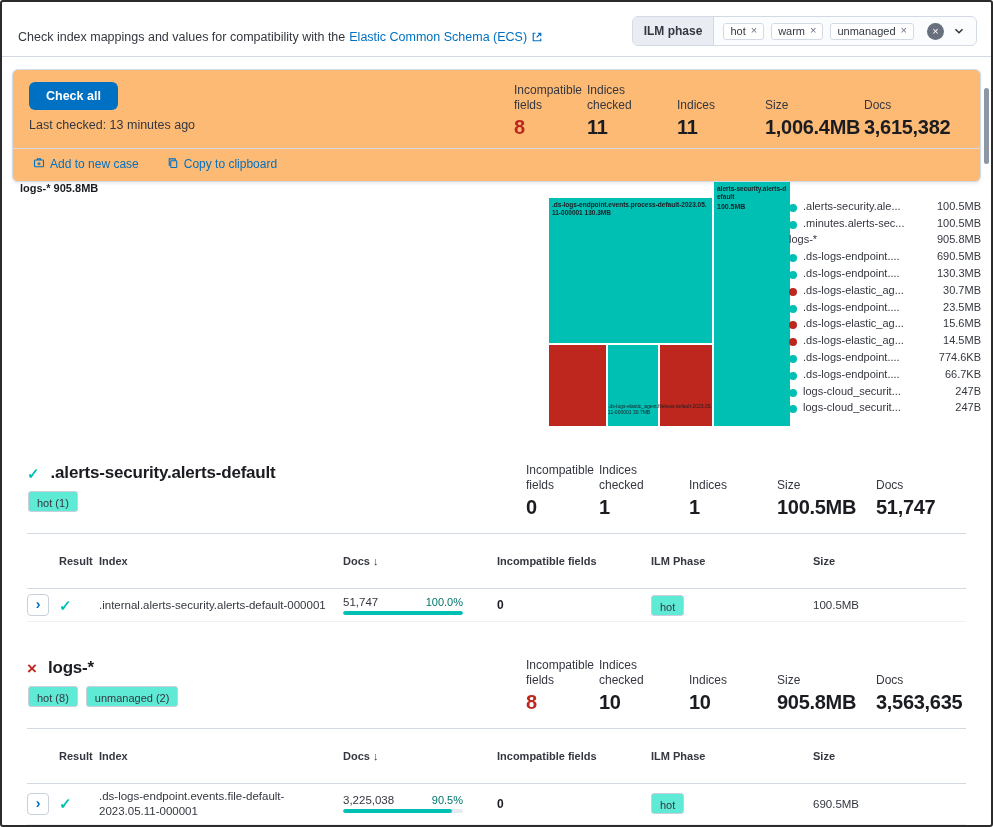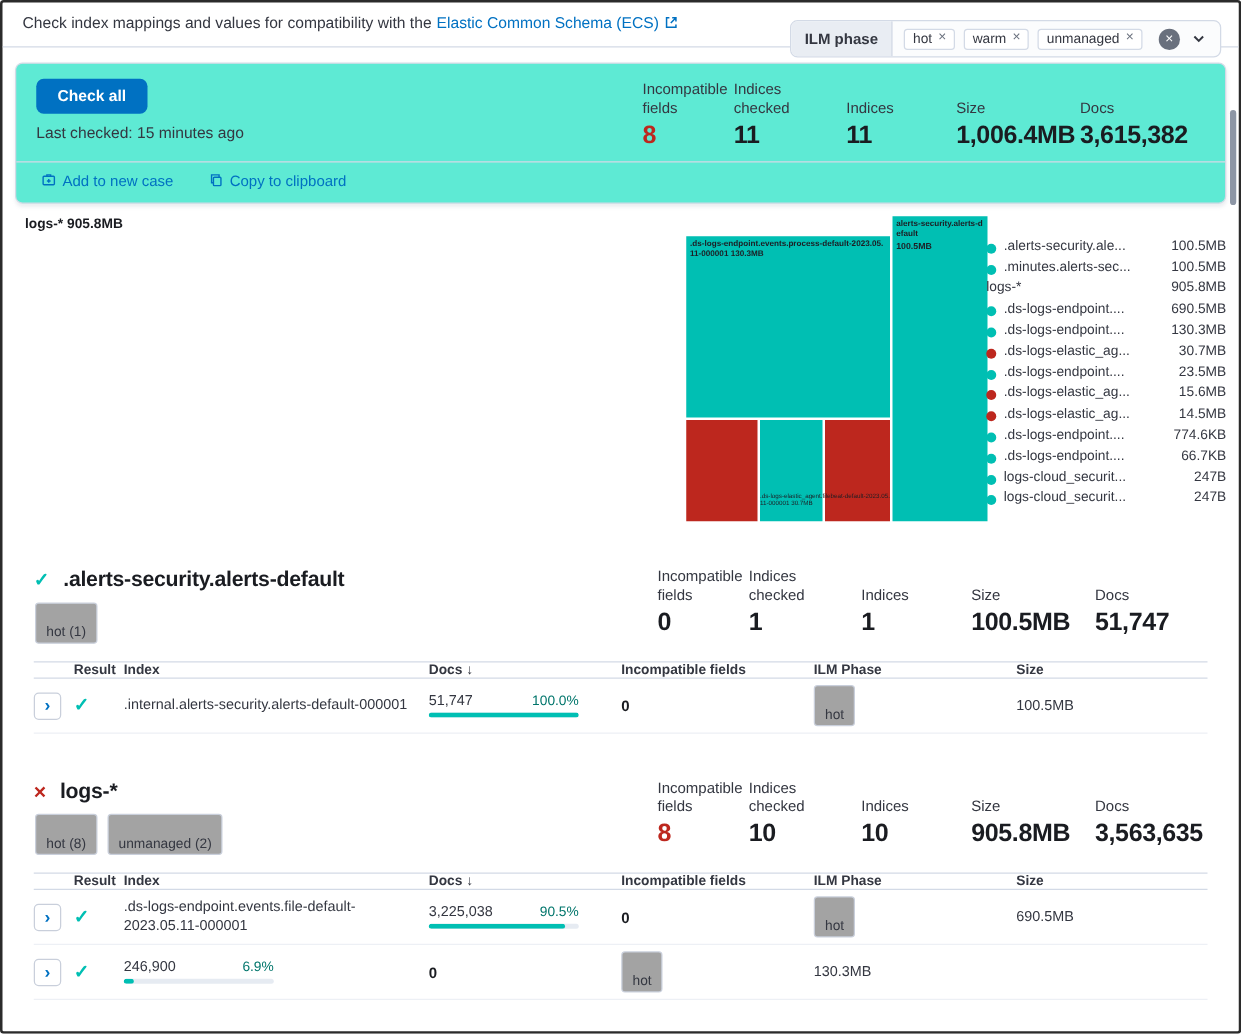--- a/index.html
+++ b/index.html
@@ -3,36 +3,36 @@
 <meta charset="utf-8">
 <style>
   * { box-sizing: border-box; margin: 0; padding: 0; }
   html,body { background:#fff; }
   body { font-family:"Liberation Sans", sans-serif; width:993px; height:827px; color:#343741; }
   .page { position:relative; width:993px; height:827px; background:#fff; border:2px solid #2b2b2b; border-radius:3px; overflow:hidden; }
 
   
   .header { position:relative; padding:8px 16px 0 16px; }
   .page-title { font-size:27px; line-height:30px; font-weight:700; color:#1a1c21; letter-spacing:-0.3px; }
-  .subtitle { margin-top:1px; font-size:12.5px; color:#343741; display:flex; align-items:center; gap:4px; }
+  .subtitle { margin-top:20px; font-size:12.5px; color:#343741; display:flex; align-items:center; gap:4px; }
   .subtitle a { color:#0071c2; text-decoration:none; font-weight:500; }
   .ext-icon { width:12px; height:12px; stroke:#0071c2; fill:none; stroke-width:1.6; }
   .header-divider { border-bottom:1px solid #d3dae6; margin-top:12px; }
 
   .ilm-filter { position:absolute; top:14px; right:14px; display:flex; align-items:stretch; height:30px; border:1px solid #d3dae6; border-radius:6px; background:#fbfcfd; overflow:hidden; }
   .ilm-label { display:flex; align-items:center; padding:0 11px; background:#e9edf3; font-size:12px; font-weight:600; color:#343741; border-right:1px solid #d3dae6; }
   .chips { display:flex; align-items:center; gap:7px; padding:0 9px; }
   .chip { display:inline-flex; align-items:center; gap:5px; border:1px solid #d3dae6; border-radius:3px; background:#fff; padding:1px 6px 2px; font-size:11px; color:#343741; cursor:pointer; }
   .chip-x { color:#69707d; font-size:11px; line-height:1; }
   .filter-right { display:flex; align-items:center; gap:8px; padding:0 10px 0 4px; }
   .clear-circle { width:17px; height:17px; border-radius:50%; background:#69707d; color:#fff; display:flex; align-items:center; justify-content:center; font-size:11px; line-height:1; cursor:pointer; }
   .chev-icon { width:14px; height:14px; stroke:#343741; fill:none; stroke-width:1.8; cursor:pointer; }
 
   
-  .summary-card { margin:12px 10px 0; border:1px solid #d3dae6; border-radius:6px; box-shadow:0 2px 3px rgba(152,162,179,0.18); padding:12px 16px 8px; background:#5eead4; }
+  .summary-card { margin:12px 10px 0; border:1px solid #d3dae6; border-radius:6px; box-shadow:0 2px 3px rgba(152,162,179,0.18); padding:12px 16px 8px; background:#fdba74; }
   .card-top { display:flex; justify-content:space-between; }
   .btn-primary { background:#0071c2; color:#fff; border:none; border-radius:6px; font-size:12.5px; font-weight:600; padding:7px 17px; font-family:inherit; cursor:pointer; }
   .last-checked { margin-top:8px; font-size:12.5px; color:#343741; }
   .card-divider { border-bottom:1px solid #d3dae6; margin:9px -16px 8px; }
   .card-links { display:flex; gap:28px; padding-left:4px; padding-bottom:2px; }
   .text-link { display:inline-flex; align-items:flex-start; gap:5px; color:#0071c2; font-size:12px; font-weight:500; text-decoration:none; cursor:pointer; }
   .link-icon { width:12px; height:12px; stroke:#0071c2; fill:none; stroke-width:1.5; }
 
   
   .stats { display:flex; align-items:flex-end; }
@@ -41,21 +41,21 @@
   .stat:nth-child(3){ width:88px; } .stat:nth-child(4){ width:99px; }
   .stat:nth-child(5){ width:90px; }
   .stat:nth-child(1) .stat-label { max-width:78px; }
   .stat:nth-child(2) .stat-label { max-width:52px; }
   .stat-label { font-size:12px; color:#343741; line-height:1.25; }
   .stat-value { font-size:20px; font-weight:700; color:#1a1c21; margin-top:3px; letter-spacing:-0.3px; white-space:nowrap; }
   .stat-value.danger { color:#bd271e; }
   .card-top .stats { margin-right:10px; margin-top:1px; }
 
   
-  .viz { position:relative; height:245px; margin-top:10px;padding-left:28px; }
+  .viz { position:relative; height:245px; margin-top:0;padding-left:28px; }
   .cell { position:absolute; }
   .teal { background:#00BFB3; }
   .redc { background:#BD271E; }
   .logs-group-label { position:absolute; left:18px; top:0; font-size:11px; font-weight:700; color:#1a1c21; }
   #cell-file   { left:18px;  top:16px;  width:527px; height:228px; }
   #cell-process{ left:547px; top:16px;  width:163px; height:145px; }
   #cell-red1   { left:547px; top:163px; width:57px;  height:81px; }
   #cell-mid    { left:606px; top:163px; width:50px;  height:81px; }
   #cell-red2   { left:658px; top:163px; width:52px;  height:81px; }
   #cell-alerts { left:712px; top:0;     width:76px;  height:244px; }
@@ -73,25 +73,25 @@
 
   
   .section { margin-top:36px; padding:0 25px; }
   .section-head { display:flex; justify-content:space-between; align-items:flex-start; }
   .section-title-row { display:flex; align-items:center; gap:11px; }
   .result-glyph { font-size:15px; font-weight:700; line-height:1; }
   .result-glyph.pass { color:#00BFB3; }
   .result-glyph.fail { color:#BD271E; font-size:17px; }
   .section-title { font-size:17px; font-weight:700; color:#1a1c21; letter-spacing:-0.2px; }
   .badge-row { display:flex; gap:8px; margin-top:8px; margin-left:1px; }
-  .badge { display:inline-block; border:1px solid #c9cfdb; background:#a3a3a3; border-radius:3px; font-size:11px; color:#343741; padding:17px 8px 2px; white-space:nowrap; }
+  .badge { display:inline-block; border:1px solid #c9cfdb; background:#5eead4; border-radius:3px; font-size:11px; color:#343741; padding:5px 8px 2px; white-space:nowrap; }
 
   .tbl { margin-top:14px; }
   .tbl-head, .tbl-row { display:grid; grid-template-columns:32px 40px 244px 154px 154px 162px 1fr; align-items:center; }
-  .tbl-head { border-top:1px solid #d3dae6; border-bottom:1px solid #d3dae6; padding:0 0; font-size:11px; font-weight:700; color:#343741; }
+  .tbl-head { border-top:1px solid #d3dae6; border-bottom:1px solid #d3dae6; padding:21px 0; font-size:11px; font-weight:700; color:#343741; }
   .tbl-row { border-bottom:1px solid #edf0f5; padding:5px 0; min-height:31px; font-size:11.5px; color:#343741; }
   .docs-header { display:inline-flex; align-items:center; gap:3px; cursor:pointer; }
   .sort-arrow { font-size:11px; color:#343741; }
   .expand-btn { width:22px; height:22px; border:1px solid #c9cfdb; border-radius:4px; background:#fff; color:#0071c2; font-size:14px; font-weight:700; display:flex; align-items:center; justify-content:center; cursor:pointer; line-height:1; padding-bottom:2px; }
   .index-name { padding-right:14px; line-height:1.3; word-break:break-word; }
   .docs-cell { width:120px; display:block; }
   .docs-top { display:flex; justify-content:space-between; align-items:baseline; }
   .docs-num { font-size:11.5px; color:#343741; }
   .docs-pct { font-size:11px; color:#00756b; }
   .bar-track { display:block; height:4px; background:#e6ebf2; border-radius:2px; margin-top:3px; overflow:hidden; }
@@ -140,21 +140,21 @@
           </svg>
       </div>
     </div>
   </header>
   <div class="header-divider"></div>
 
   <div class="summary-card">
     <div class="card-top">
       <div>
         <button class="btn-primary">Check all</button>
-        <div class="last-checked">Last checked: 15 minutes ago</div>
+        <div class="last-checked">Last checked: 13 minutes ago</div>
       </div>
       <div class="stats">
         <div class="stat">
           <span class="stat-label">Incompatible fields</span>
           <span class="stat-value danger">8</span>
         </div>
         <div class="stat">
           <span class="stat-label">Indices checked</span>
           <span class="stat-value">11</span>
         </div>

